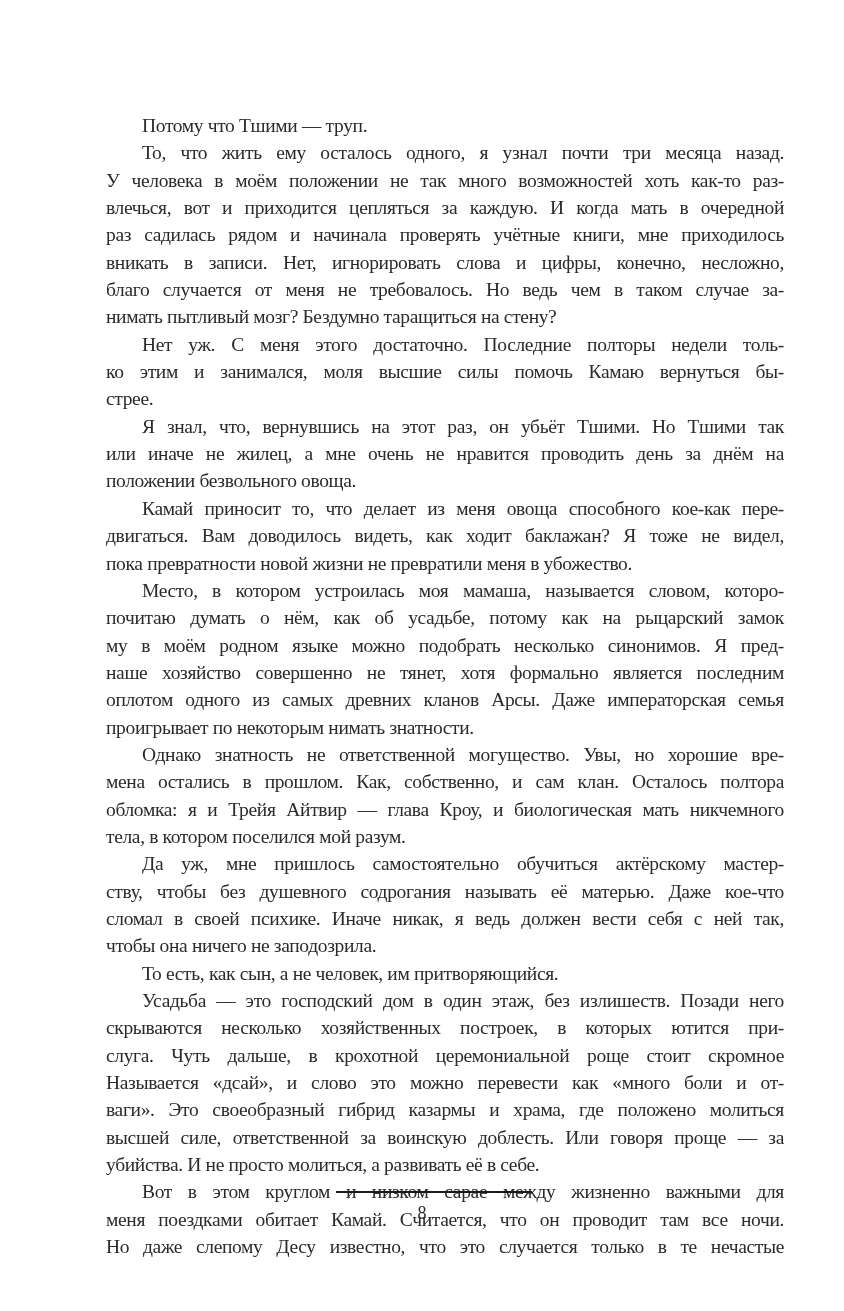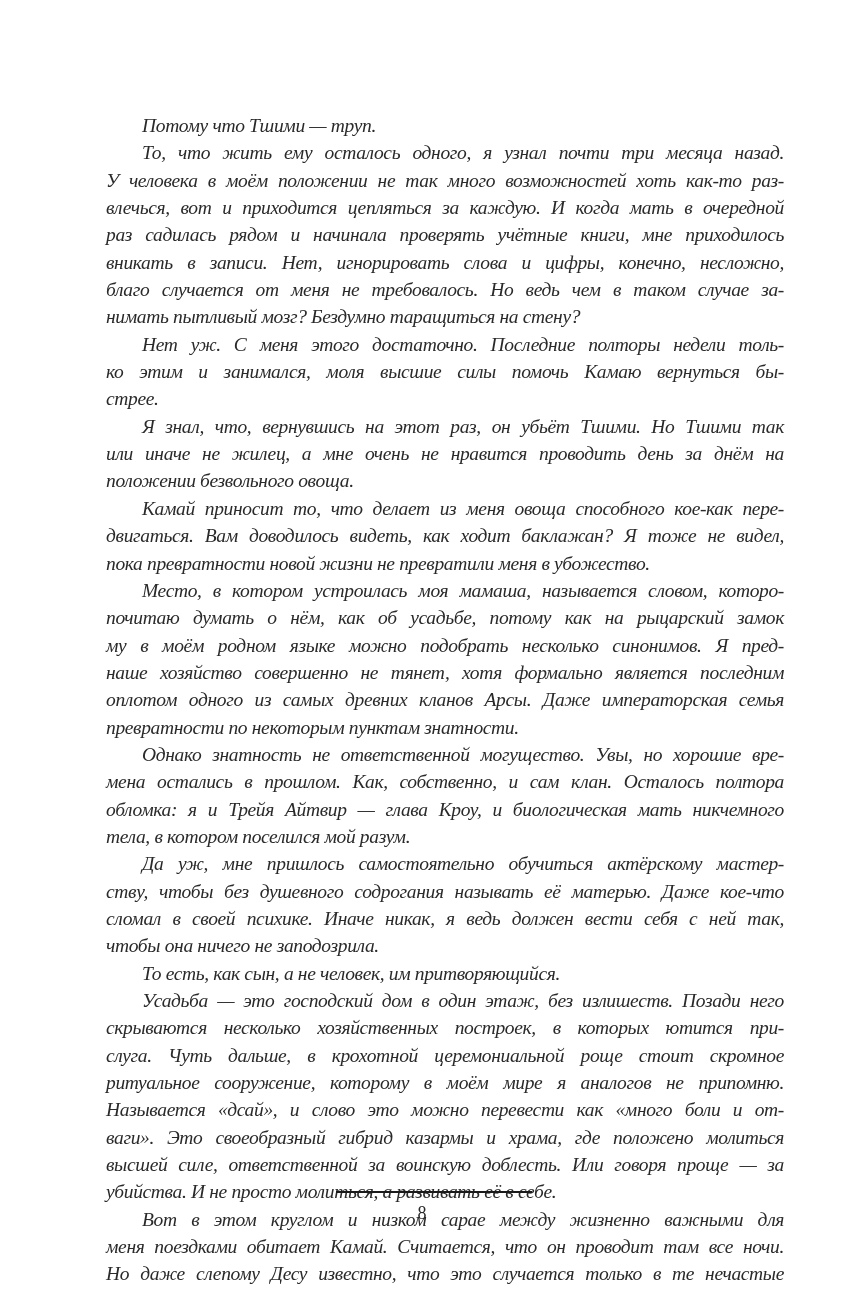--- a/index.html
+++ b/index.html
@@ -2,21 +2,21 @@
 <html><head>
 <meta charset="utf-8">
 <style>
   html, body { margin: 0; padding: 0; background: #ffffff; }
   body { width: 844px; height: 1311px; position: relative; overflow: hidden; }
   .page {
     position: absolute; left: 106px; top: 112px; width: 678px;
     font-family: "Liberation Serif", "DejaVu Serif", serif;
     font-size: 19.5px; line-height: 27.35px; color: #2a2a2a;
   }
-  .para { margin: 0; font-style: italic; }
+  .para { margin: 0; }
   .line {
     display: block; white-space: nowrap; text-align: justify;
     text-align-last: justify; height: 27.35px; overflow: visible;
     letter-spacing: -0.35px;
   }
   .line.first { text-indent: 36px; }
   .line.last { text-align-last: left; }
   .rule {
     position: absolute; left: 336px; top: 1191px; width: 196px; height: 2px;
     background: #1a1a1a;
@@ -57,42 +57,41 @@
       <span class="line first">Камай приносит то, что делает из меня овоща способного кое-как пере-</span>
       <span class="line">двигаться. Вам доводилось видеть, как ходит баклажан? Я тоже не видел,</span>
       <span class="line last">пока превратности новой жизни не превратили меня в убожество.</span>
     </div>
     <div class="para">
       <span class="line first">Место, в котором устроилась моя мамаша, называется словом, которо-</span>
       <span class="line">почитаю думать о нём, как об усадьбе, потому как на рыцарский замок</span>
       <span class="line">му в моём родном языке можно подобрать несколько синонимов. Я пред-</span>
       <span class="line">наше хозяйство совершенно не тянет, хотя формально является последним</span>
       <span class="line">оплотом одного из самых древних кланов Арсы. Даже императорская семья</span>
-      <span class="line last">превратности по некоторым пунктам знатности.</span>
+      <span class="line last">проигрывает по некоторым нимать знатности.</span>
     </div>
     <div class="para">
       <span class="line first">Однако знатность не ответственной могущество. Увы, но хорошие вре-</span>
       <span class="line">мена остались в прошлом. Как, собственно, и сам клан. Осталось полтора</span>
       <span class="line">обломка: я и Трейя Айтвир — глава Кроу, и биологическая мать никчемного</span>
       <span class="line last">тела, в котором поселился мой разум.</span>
     </div>
     <div class="para">
       <span class="line first">Да уж, мне пришлось самостоятельно обучиться актёрскому мастер-</span>
       <span class="line">ству, чтобы без душевного содрогания называть её матерью. Даже кое-что</span>
       <span class="line">сломал в своей психике. Иначе никак, я ведь должен вести себя с ней так,</span>
       <span class="line last">чтобы она ничего не заподозрила.</span>
     </div>
     <div class="para">
       <span class="line first last">То есть, как сын, а не человек, им притворяющийся.</span>
     </div>
     <div class="para">
       <span class="line first">Усадьба — это господский дом в один этаж, без излишеств. Позади него</span>
       <span class="line">скрываются несколько хозяйственных построек, в которых ютится при-</span>
       <span class="line">слуга. Чуть дальше, в крохотной церемониальной роще стоит скромное</span>
-      <span class="line">ритуальное сооружение, которому в моём мире я аналогов не припомню.</span>
       <span class="line">Называется «дсай», и слово это можно перевести как «много боли и от-</span>
       <span class="line">ваги». Это своеобразный гибрид казармы и храма, где положено молиться</span>
       <span class="line">высшей силе, ответственной за воинскую доблесть. Или говоря проще — за</span>
       <span class="line last">убийства. И не просто молиться, а развивать её в себе.</span>
     </div>
     <div class="para">
       <span class="line first">Вот в этом круглом и низком сарае между жизненно важными для</span>
       <span class="line">меня поездками обитает Камай. Считается, что он проводит там все ночи.</span>
       <span class="line">Но даже слепому Десу известно, что это случается только в те нечастые</span>
     </div>

